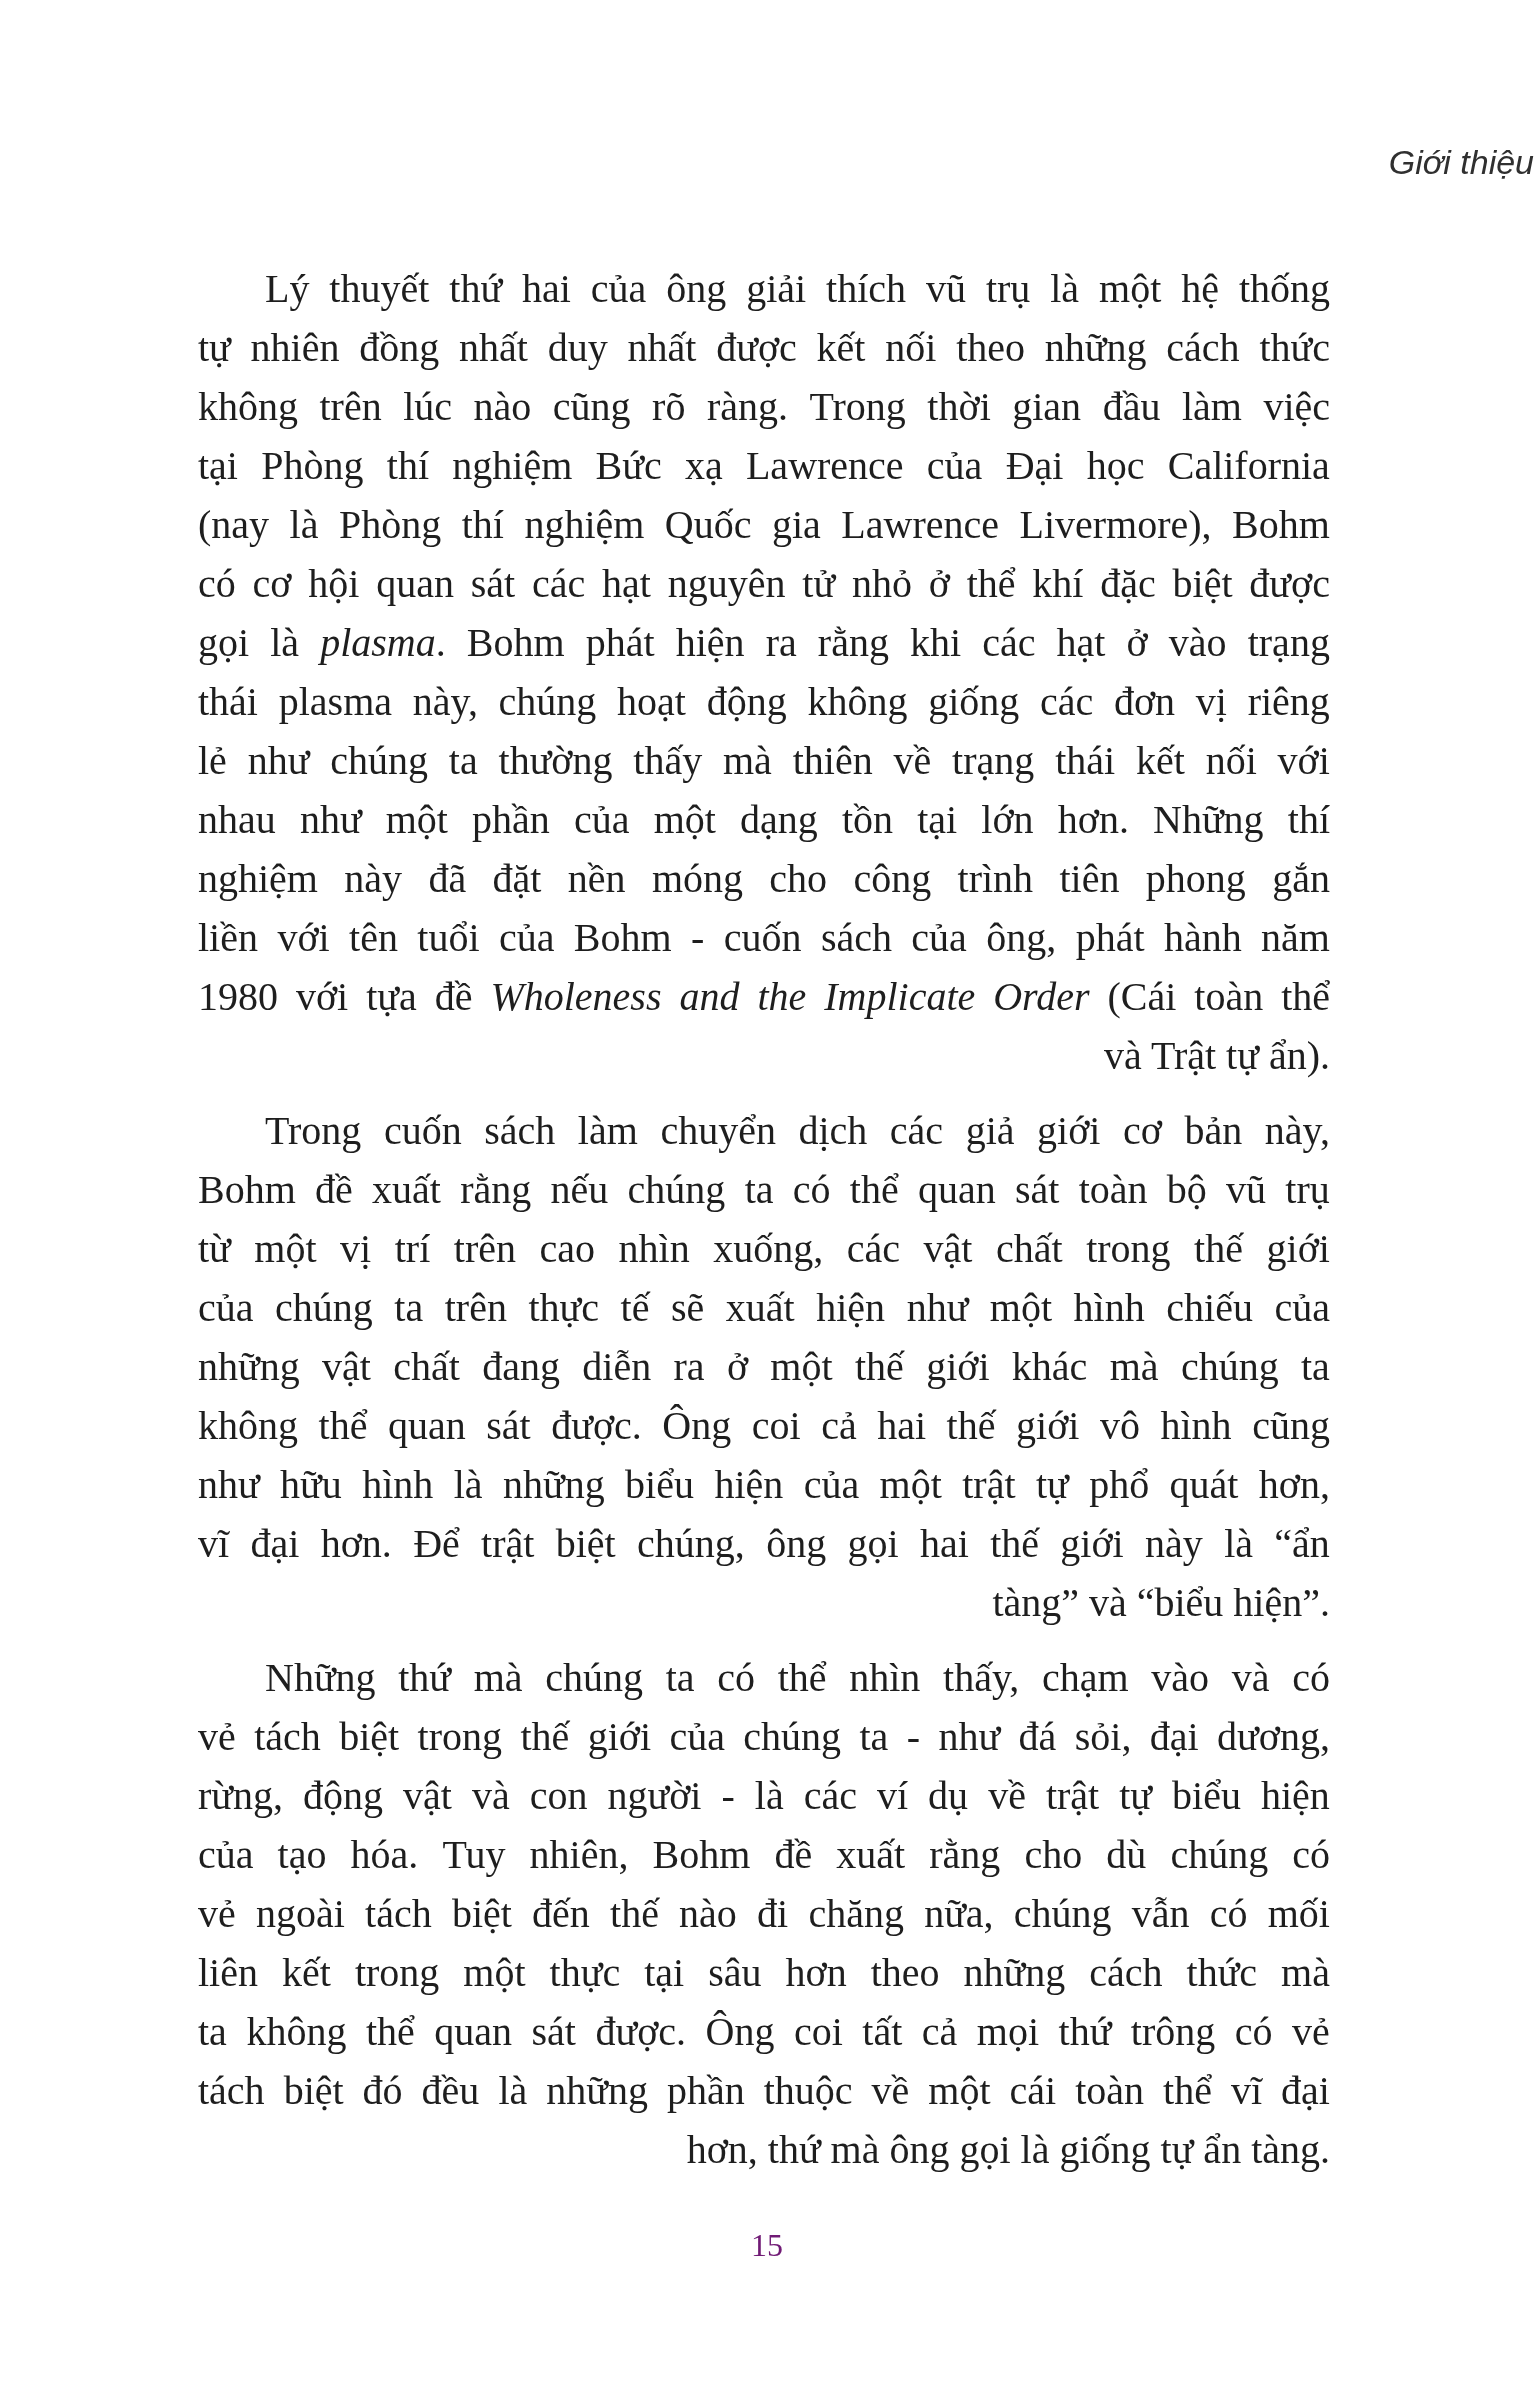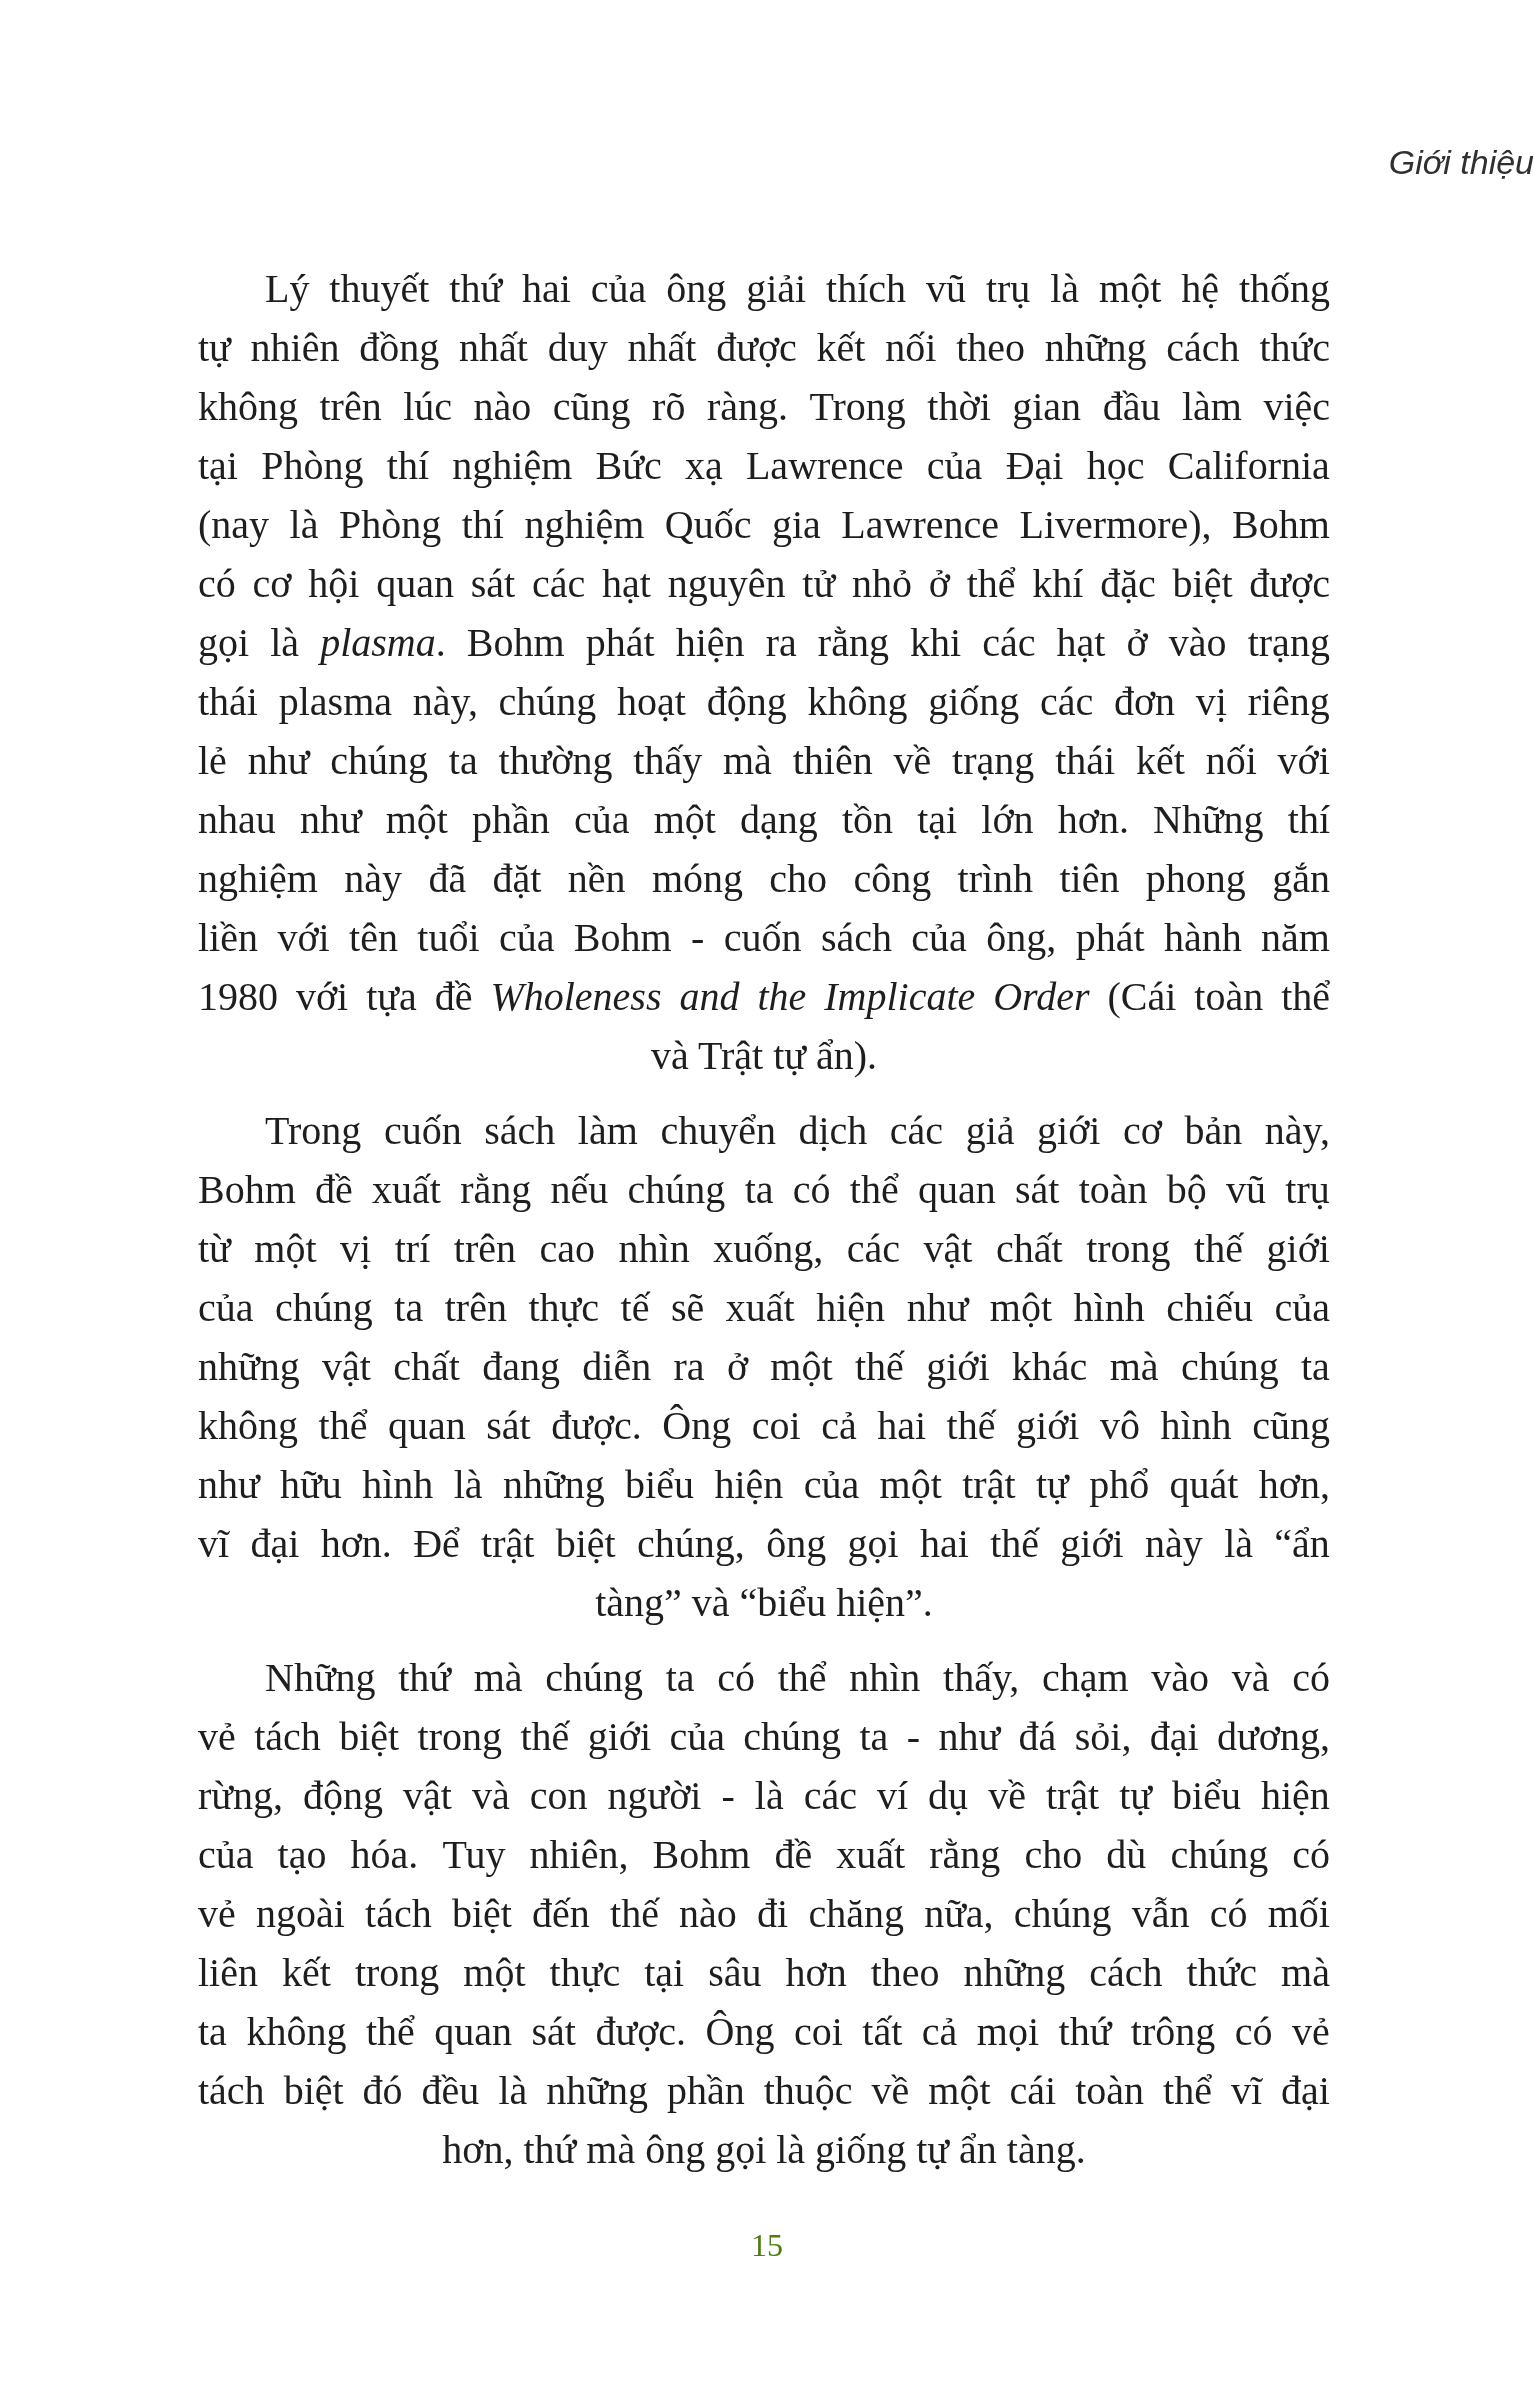--- a/index.html
+++ b/index.html
@@ -45,35 +45,35 @@
     justify-content: space-between;
     height: 59px;
     line-height: 59px;
     white-space: nowrap;
   }
   .line.indent {
     padding-left: 67px;
   }
   .line.last {
     display: block;
-    text-align: center;
+    text-align: right;
     justify-content: flex-start;
   }
   .it {
     font-style: italic;
   }
   .folio {
     position: absolute;
     top: 2226px;
     left: 0;
     width: 1534px;
     text-align: center;
     font-size: 32px;
     line-height: 38px;
-    color: #4d7c0f;
+    color: #701a75;
   }
 </style>
 </head>
 <body>
 
 <div class="page">
   <div class="running-head">Giới thiệu</div>
 
   <div class="body-text" id="body-text">
       <div class="paragraph">

